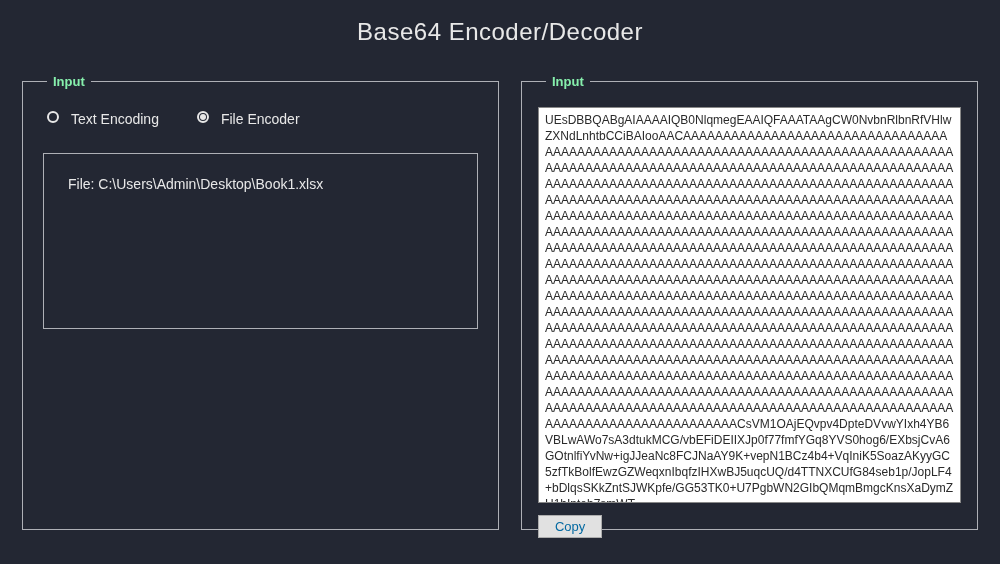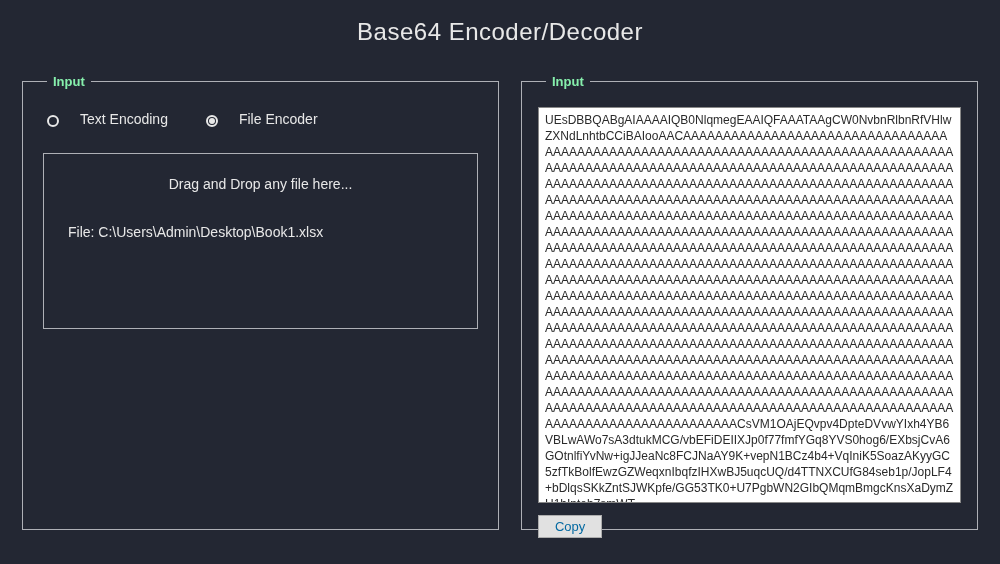--- a/index.html
+++ b/index.html
@@ -55,22 +55,22 @@
       display: flex;
       flex-direction: row;
       gap: 38px;
       align-items: center;
       padding-left: 8px;
       margin-top: 4px;
       margin-bottom: 26px;
     }
     .radio-item {
       display: flex;
-      align-items: flex-end;
-      gap: 21px;
+      align-items: flex-start;
+      gap: 12px;
       cursor: pointer;
     }
     .radio-circle {
       width: 12px;
       height: 12px;
       border: 2px solid #e8e8e8;
       border-radius: 50%;
       position: relative;
       display: inline-block;
     }
@@ -164,21 +164,20 @@
         <span class="radio-circle" id="radio-text"></span>
         <span class="radio-label">Text Encoding</span>
       </label>
       <label class="radio-item">
         <span class="radio-circle checked" id="radio-file"></span>
         <span class="radio-label">File Encoder</span>
       </label>
     </div>
 
     <div class="drop-zone">
-      <div class="drop-hint">Drag and Drop any file here...</div>
       <div class="file-path">
         <span>File: </span><span>C:\Users\Admin\Desktop\Book1.xlsx</span>
       </div>
     </div>
   </fieldset>
 
   <fieldset class="group result-group">
     <legend>Input</legend>
 
     <textarea class="result-area" readonly="" style="">UEsDBBQABgAIAAAAIQB0NlqmegEAAIQFAAATAAgCW0NvbnRlbnRfVHlwZXNdLnhtbCCiBAIooAACAAAAAAAAAAAAAAAAAAAAAAAAAAAAAAAAAAAAAAAAAAAAAAAAAAAAAAAAAAAAAAAAAAAAAAAAAAAAAAAAAAAAAAAAAAAAAAAAAAAAAAAAAAAAAAAAAAAAAAAAAAAAAAAAAAAAAAAAAAAAAAAAAAAAAAAAAAAAAAAAAAAAAAAAAAAAAAAAAAAAAAAAAAAAAAAAAAAAAAAAAAAAAAAAAAAAAAAAAAAAAAAAAAAAAAAAAAAAAAAAAAAAAAAAAAAAAAAAAAAAAAAAAAAAAAAAAAAAAAAAAAAAAAAAAAAAAAAAAAAAAAAAAAAAAAAAAAAAAAAAAAAAAAAAAAAAAAAAAAAAAAAAAAAAAAAAAAAAAAAAAAAAAAAAAAAAAAAAAAAAAAAAAAAAAAAAAAAAAAAAAAAAAAAAAAAAAAAAAAAAAAAAAAAAAAAAAAAAAAAAAAAAAAAAAAAAAAAAAAAAAAAAAAAAAAAAAAAAAAAAAAAAAAAAAAAAAAAAAAAAAAAAAAAAAAAAAAAAAAAAAAAAAAAAAAAAAAAAAAAAAAAAAAAAAAAAAAAAAAAAAAAAAAAAAAAAAAAAAAAAAAAAAAAAAAAAAAAAAAAAAAAAAAAAAAAAAAAAAAAAAAAAAAAAAAAAAAAAAAAAAAAAAAAAAAAAAAAAAAAAAAAAAAAAAAAAAAAAAAAAAAAAAAAAAAAAAAAAAAAAAAAAAAAAAAAAAAAAAAAAAAAAAAAAAAAAAAAAAAAAAAAAAAAAAAAAAAAAAAAAAAAAAAAAAAAAAAAAAAAAAAAAAAAAAAAAAAAAAAAAAAAAAAAAAAAAAAAAAAAAAAAAAAAAAAAAAAAAAAAAAAAAAAAAAAAAAAAAAAAAAAAAAAAAAAAAAAAAAAAAAAAAAAAAAAAAAAAAAAAAAAAAAAAAAAAAAAAAAAAAAAAACsVM1OAjEQvpv4DpteDVvwYIxh4YB6VBLwAWo7sA3dtukMCG/vbEFiDEIIXJp0f77fmfYGq8YVS0hog6/EXbsjCvA6GOtnlfiYvNw+igJJeaNc8FCJNaAY9K+vepN1BCz4b4+VqIniK5SoazAKyyGC5zfTkBolfEwzGZWeqxnIbqfzIHXwBJ5uqcUQ/d4TTNXCUfG84seb1p/JopLF4+bDlqsSKkZntSJWKpfe/GG53TK0+U7PgbWN2GIbQMqmBmgcKnsXaDymZH1hIpteb7smWT</textarea>

